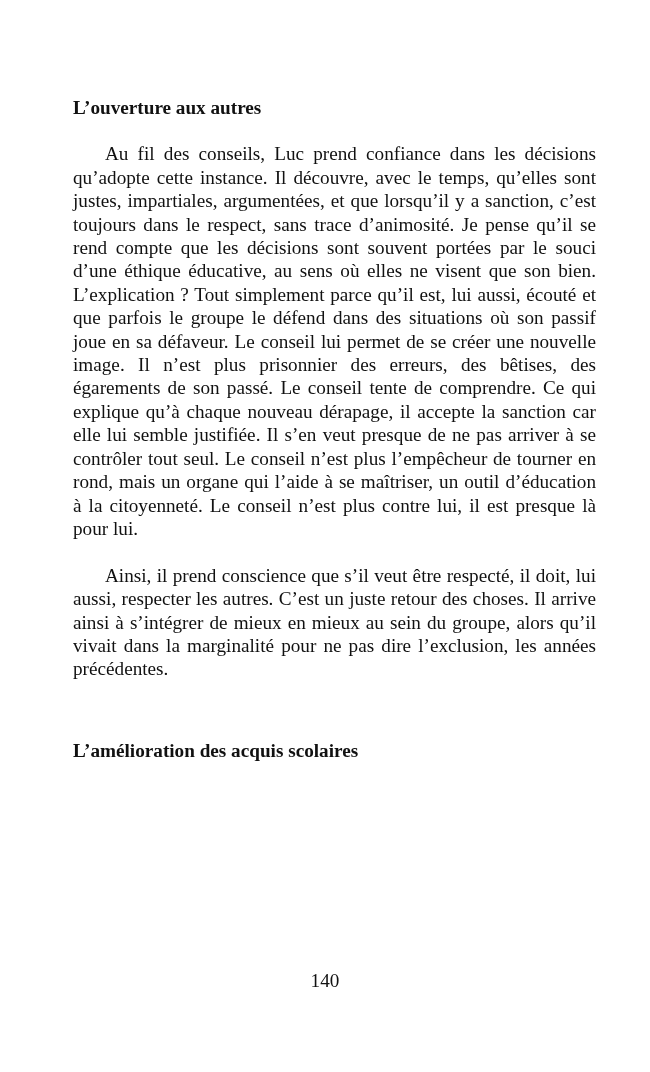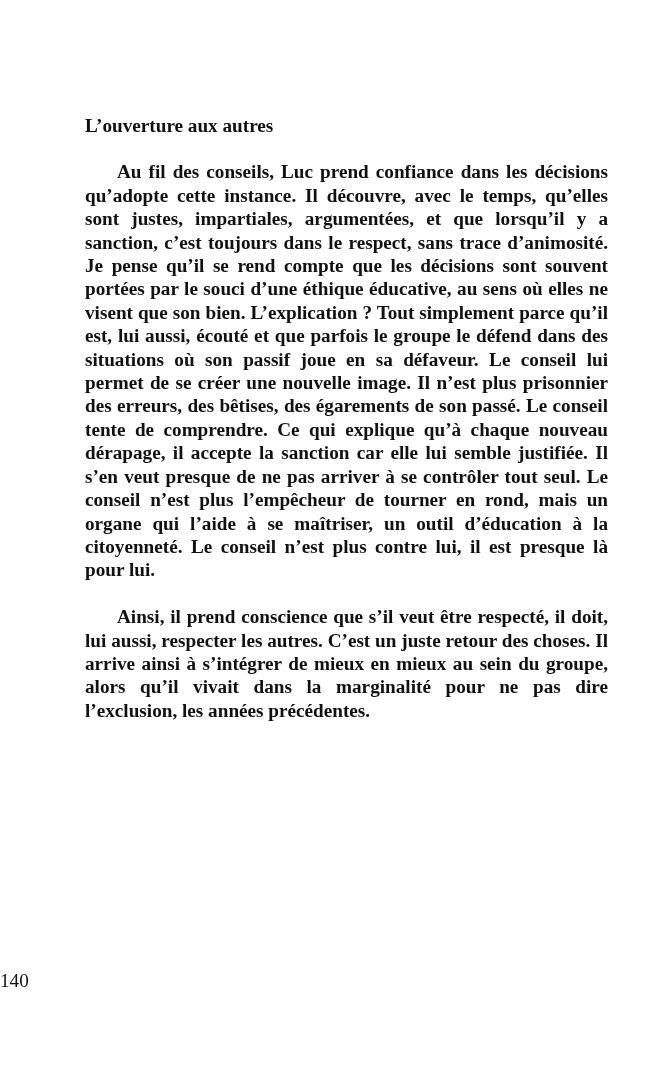--- a/index.html
+++ b/index.html
@@ -1,42 +1,43 @@
 <!DOCTYPE html>
 <html><head>
 <meta charset="utf-8">
 <style>
   html, body { margin: 0; padding: 0; background: #ffffff; }
   body { width: 650px; height: 1072px; position: relative; overflow: hidden; }
   .page {
-    position: absolute; left: 85px; top: 96px; width: 523px;
+    position: absolute; left: 73px; top: 96px; width: 523px;
     font-family: "Liberation Serif", "DejaVu Serif", serif;
-    font-size: 19.2px; line-height: 23.4px; color: #111111; margin-top: 18px;
+    font-size: 19.2px; line-height: 23.4px; color: #111111;
   }
   h2 {
     font-family: "Liberation Serif", "DejaVu Serif", serif;
     font-weight: bold; font-size: 19.2px; line-height: 23.4px;
     margin: 0; color: #111;
   }
-  p { margin: 0; text-align: justify; text-indent: 32px; hyphens: none; font-weight: bold; }
+  p { margin: 0; text-align: justify; text-indent: 32px; hyphens: none; }
   .sp1 { height: 23px; }
   .sp2 { height: 23.4px; }
   .sp-big { height: 58px; }
   .folio {
-    position: absolute; left: 0; width: 650px; top: 970px; text-align: left;
+    position: absolute; left: 0; width: 650px; top: 970px; text-align: center;
     font-family: "Liberation Serif", "DejaVu Serif", serif;
     font-size: 19.2px; color: #111;
   }
 </style>
 </head>
 <body>
 
 <div class="page">
   <h2>L’ouverture aux autres</h2>
   <div class="sp1"></div>
   <p>Au fil des conseils, Luc prend  confiance dans les décisions qu’adopte cette instance. Il découvre, avec le temps, qu’elles sont justes, impartiales, argumentées, et que lorsqu’il y a sanction, c’est toujours dans le respect, sans trace d’animosité. Je pense qu’il se rend compte que les décisions sont souvent portées par le souci d’une éthique éducative, au sens où elles ne visent que son bien. L’explication ? Tout simplement parce qu’il est, lui aussi, écouté et que parfois le groupe le défend dans des situations où son passif joue en sa défaveur. Le conseil lui permet de se créer une nouvelle image. Il n’est plus prisonnier des erreurs, des bêtises, des égarements de son passé. Le conseil tente de comprendre. Ce qui explique qu’à chaque nouveau dérapage, il accepte la sanction car elle lui semble justifiée. Il s’en veut presque de ne pas arriver à se contrôler tout seul. Le conseil n’est plus l’empêcheur de tourner en rond, mais un organe qui l’aide à se maîtriser, un outil d’éducation à la citoyenneté. Le conseil n’est plus contre lui, il est presque là pour lui.</p>
   <div class="sp2"></div>
   <p>Ainsi, il prend conscience que s’il veut être respecté, il doit, lui aussi, respecter les autres. C’est un juste retour des choses. Il arrive ainsi à s’intégrer de mieux en mieux au sein du groupe, alors qu’il vivait dans la marginalité pour ne pas dire l’exclusion, les années précédentes.</p>
   <div class="sp-big"></div>
+  <h2>L’amélioration des acquis scolaires</h2>
   <div class="sp1"></div>
 </div>
 
 <div class="folio">140</div>
 
 </body></html>

